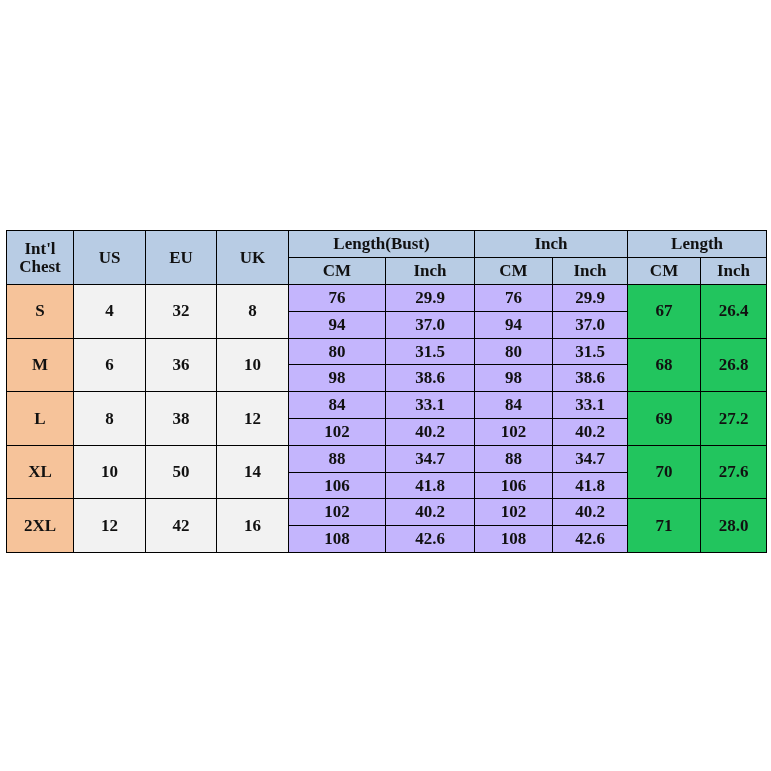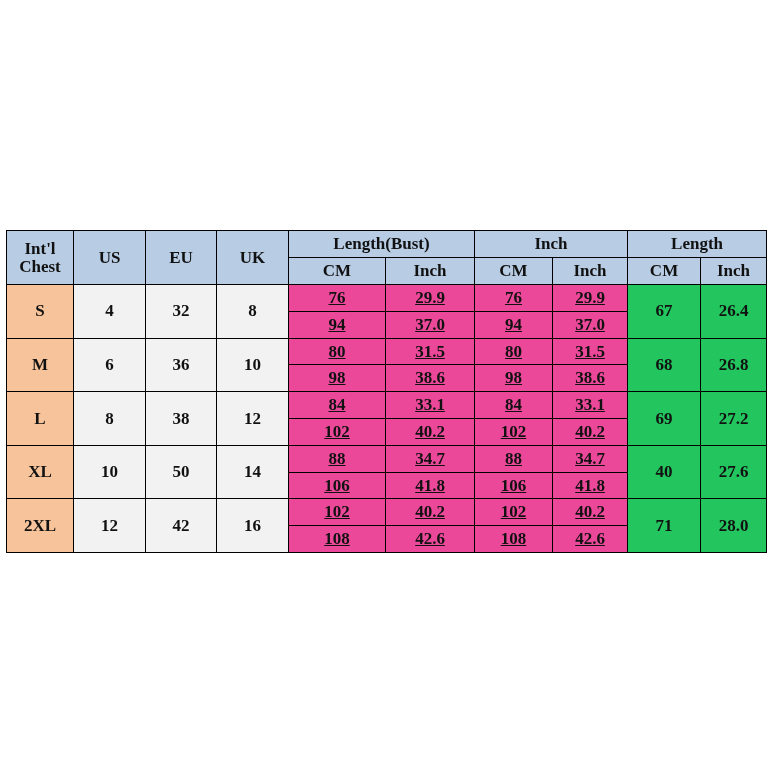--- a/index.html
+++ b/index.html
@@ -49,23 +49,22 @@
     background: #f6c39a;
     height: 51.6px;
   }
   
   .plain-cell {
     background: #f2f2f2;
     height: 51.6px;
   }
   
   .meas-cell {
-    background: #ec4899;
+    background: #c4b5fd;
     height: 25.8px;
-    text-decoration: underline;
   }
   .len-cell {
     background: #22c55e;
     height: 51.6px;
   }
   .two-line {
     line-height: 1.12;
   }
 
   
@@ -180,21 +179,21 @@
 
       <tr>
         <td class="size-cell" rowspan="2">XL</td>
         <td class="plain-cell" rowspan="2">10</td>
         <td class="plain-cell" rowspan="2">50</td>
         <td class="plain-cell" rowspan="2">14</td>
         <td class="meas-cell">88</td>
         <td class="meas-cell">34.7</td>
         <td class="meas-cell">88</td>
         <td class="meas-cell">34.7</td>
-        <td class="len-cell" rowspan="2">40</td>
+        <td class="len-cell" rowspan="2">70</td>
         <td class="len-cell" rowspan="2">27.6</td>
       </tr>
       <tr>
         <td class="meas-cell">106</td>
         <td class="meas-cell">41.8</td>
         <td class="meas-cell">106</td>
         <td class="meas-cell">41.8</td>
       </tr>
 
       <tr>

